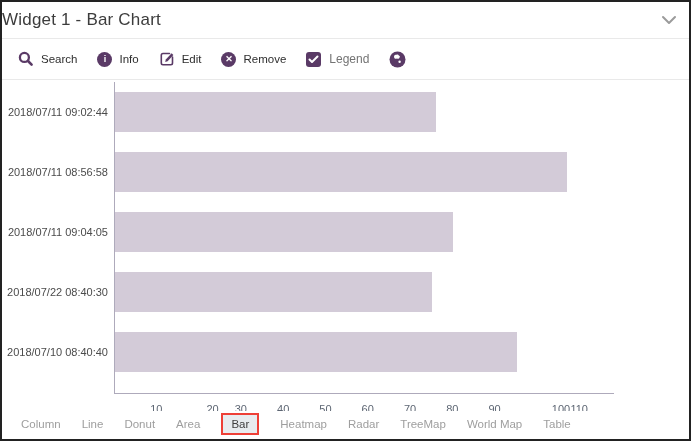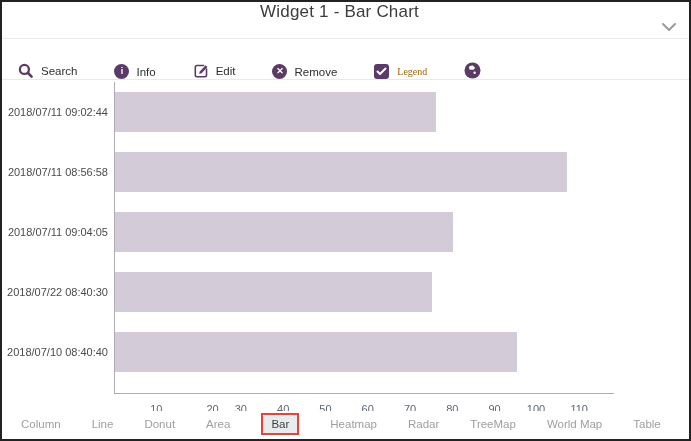--- a/index.html
+++ b/index.html
@@ -14,52 +14,51 @@
     background: #fff;
     overflow: hidden;
     position: relative;
   }
   
   .titlebar {
     height: 37px;
     display: flex; align-items: center;
     padding: 0 12px 0 0;
     border-bottom: 1px solid #e9e9e9;
-    flex-direction: column;
   }
   .title {
     font-size: 17px; color: #3c3c3c; letter-spacing: .2px;
   }
   .chevron { margin-left: auto; display: flex; align-items: center; cursor: pointer; }
   
   .toolbar {
     height: 41px;
-    display: flex; align-items: flex-end;
+    display: flex; align-items: center;
     padding-left: 16px;
-    gap: 37px;
+    gap: 20px;
     border-bottom: 1px solid #e9e9e9;
   }
   .tool-item {
     display: flex; align-items: center; gap: 7px;
     background: none; border: none; cursor: pointer;
     font-family: inherit;
     font-size: 11.5px; color: #2e2e2e;
   }
   .tool-item .round-icon {
     width: 15px; height: 15px; border-radius: 50%;
     background: #5a3a66; color: #fff;
     display: flex; align-items: center; justify-content: center;
     font-size: 9px; font-weight: bold; line-height: 1;
   }
   .checkbox {
     width: 15px; height: 15px; border-radius: 3px;
     background: #5a3a66;
     display: flex; align-items: center; justify-content: center;
   }
-  .legend-item { font-size: 10px; color: #a16207; gap: 8px; font-family: Liberation Serif, serif; }
+  .legend-item { font-size: 12px; color: #737373; gap: 8px; }
   
   .chart {
     position: relative;
     height: 331px;
     overflow: hidden;
     background: #fff;
   }
   .chart-rows { position: absolute; left: 0; top: 2px; right: 0; }
   .chart-row { height: 60px; display: flex; align-items: center; }
   .y-label {
@@ -84,21 +83,21 @@
   .x-tick {
     position: absolute; top: 323px;
     transform: translateX(-50%);
     font-size: 11px; line-height: 12px; color: #5d6673;
   }
   
   .tabbar {
     height: 26px;
     display: flex; align-items: center;
     padding-left: 19px;
-    gap: 31px;
+    gap: 21px;
     background: #fff;
   }
   .tab {
     background: none; border: none; cursor: pointer;
     font-family: inherit;
     font-size: 11.5px; color: #9e9e9e;
     white-space: nowrap;
   }
   .tab.active {
     background: #e8ecef;
@@ -213,21 +212,21 @@
     <div>
         <span class="x-tick" style="left: 154.288px;">10</span>
         <span class="x-tick" style="left: 196.576px; margin-left: 14px;">20</span>
         <span class="x-tick" style="left: 238.864px;">30</span>
         <span class="x-tick" style="left: 281.153px;">40</span>
         <span class="x-tick" style="left: 323.441px;">50</span>
         <span class="x-tick" style="left: 365.729px;">60</span>
         <span class="x-tick" style="left: 408.017px; text-align: center;">70</span>
         <span class="x-tick" style="left: 450.305px;">80</span>
         <span class="x-tick" style="left: 492.593px;">90</span>
-        <span class="x-tick" style="left: 534px;">100</span>
+        <span class="x-tick" style="left: 559px;">100</span>
         <span class="x-tick" style="left: 577.169px;">110</span>
       </div>
   </div>
 
   <div class="tabbar">
       <button class="tab">Column</button>
       <button class="tab">Line</button>
       <button class="tab">Donut</button>
       <button class="tab">Area</button>
       <button class="tab active">Bar</button>

